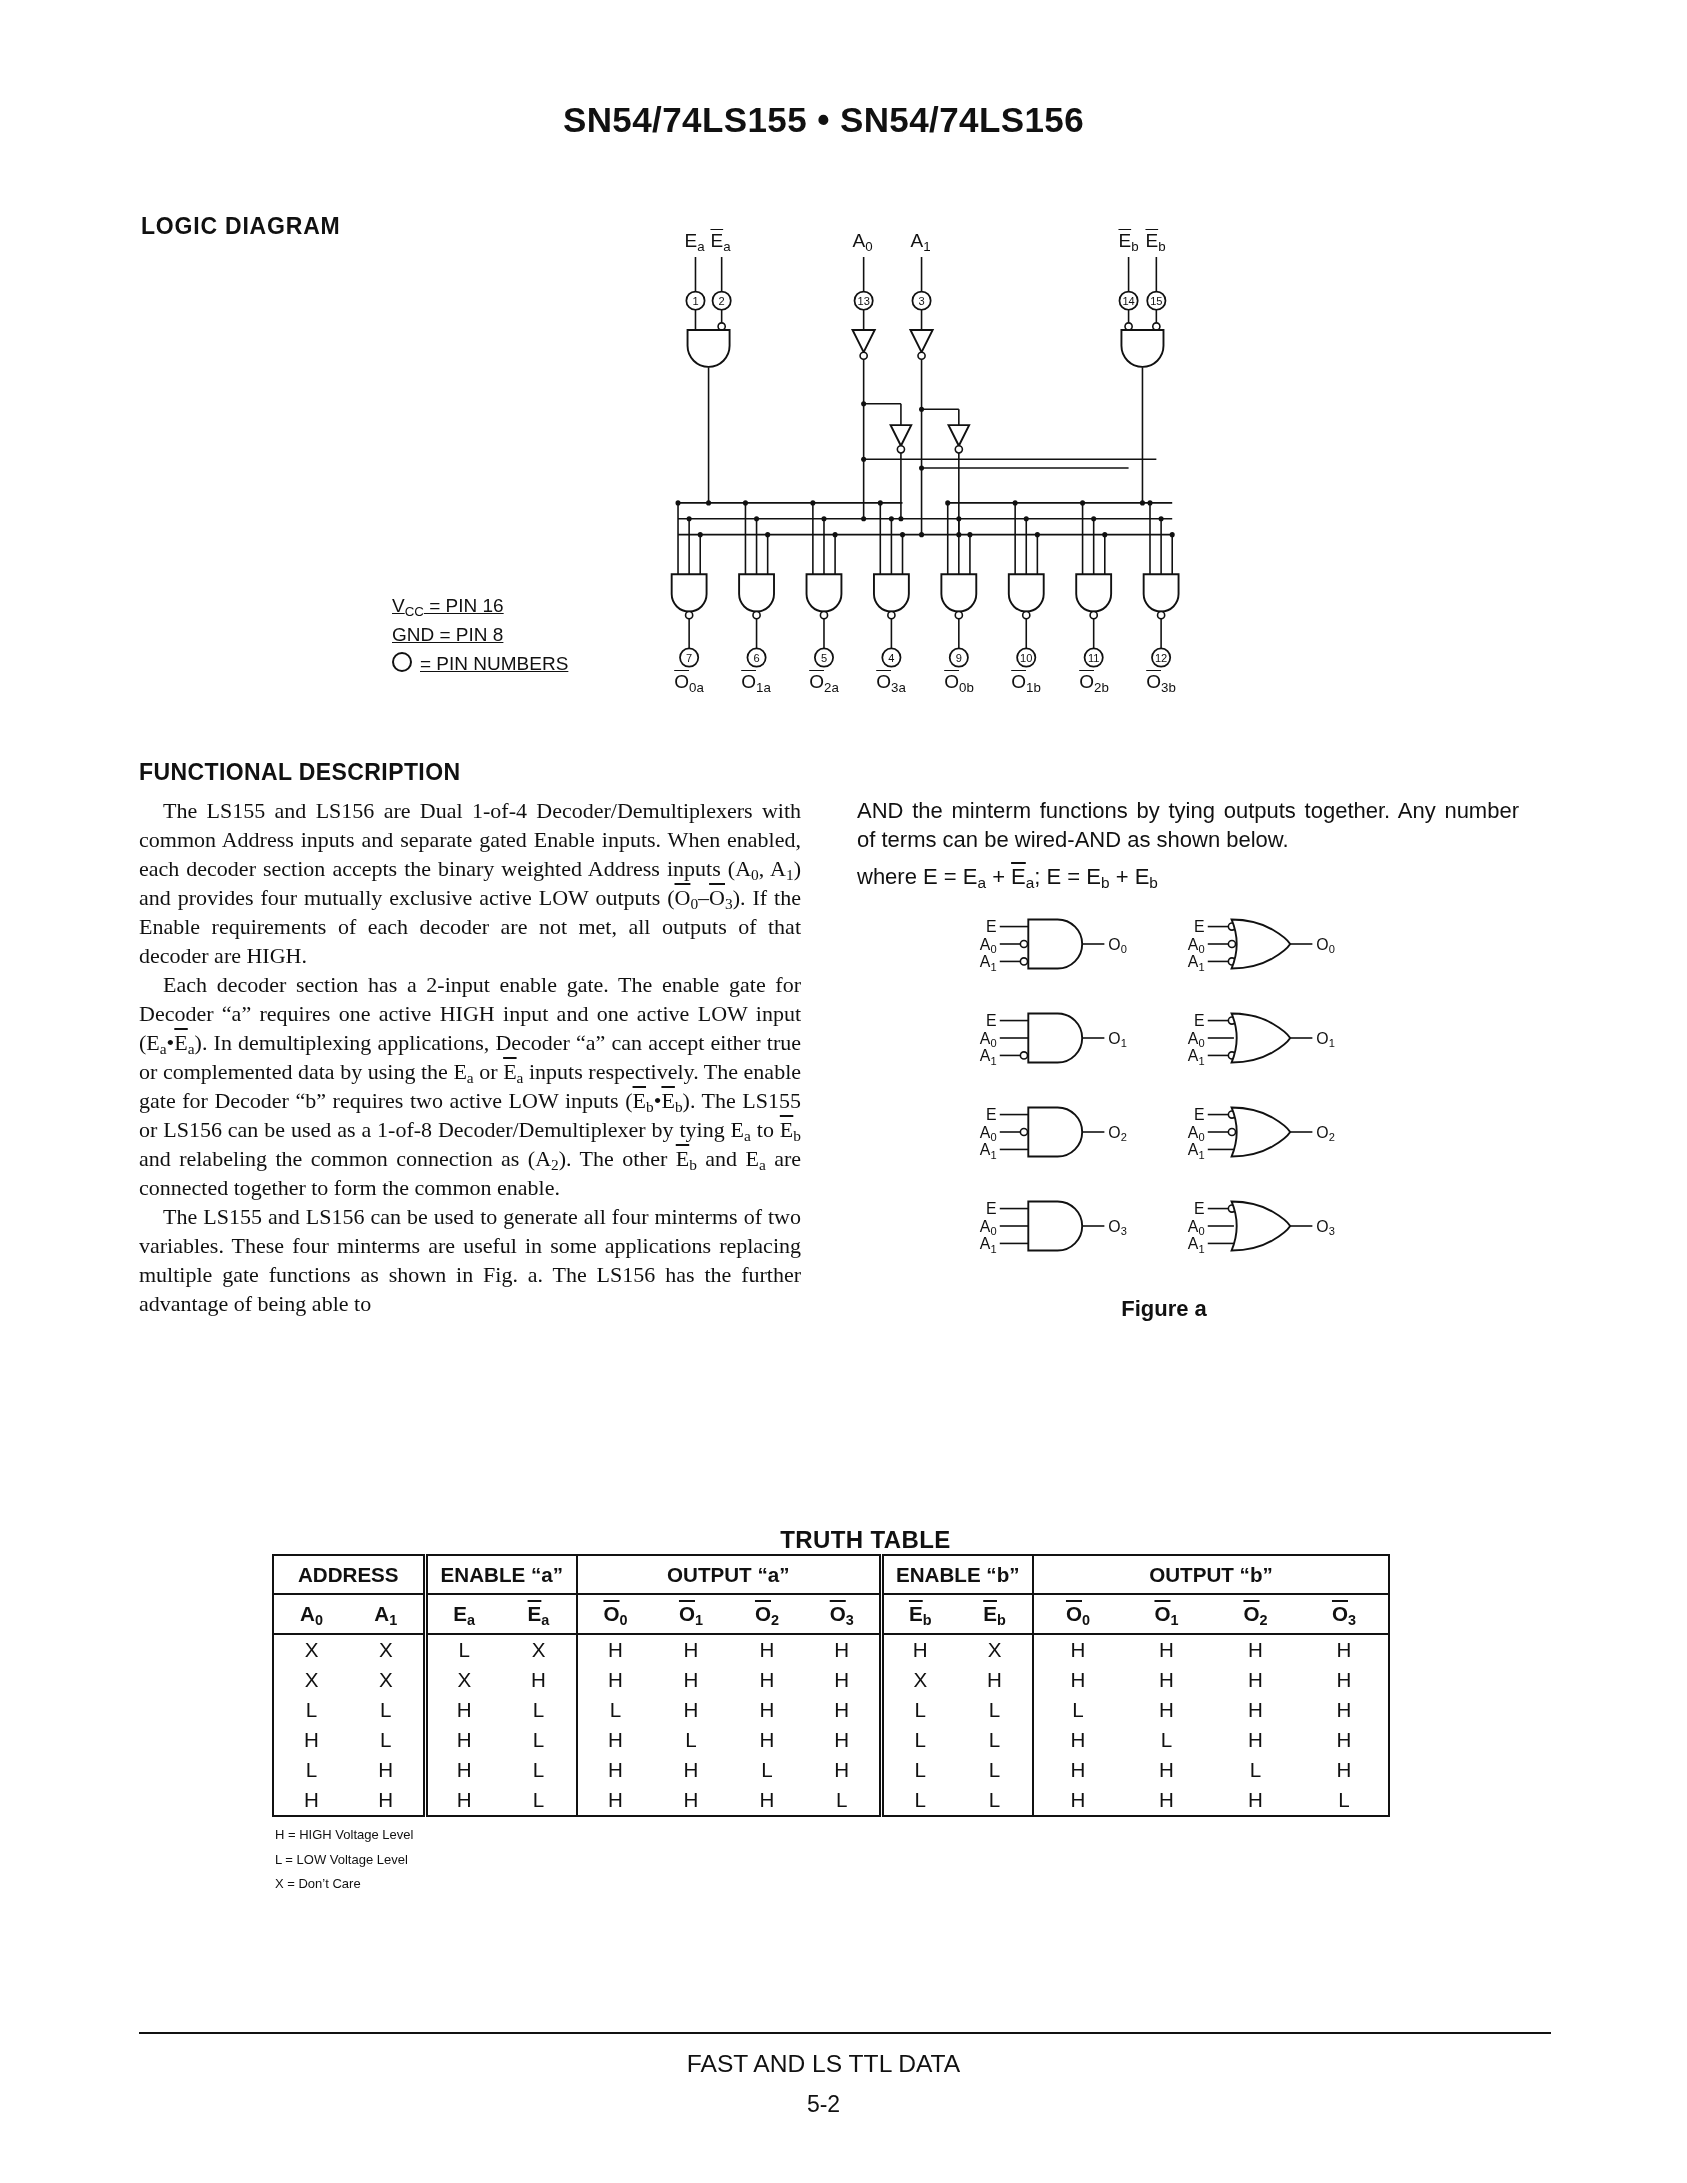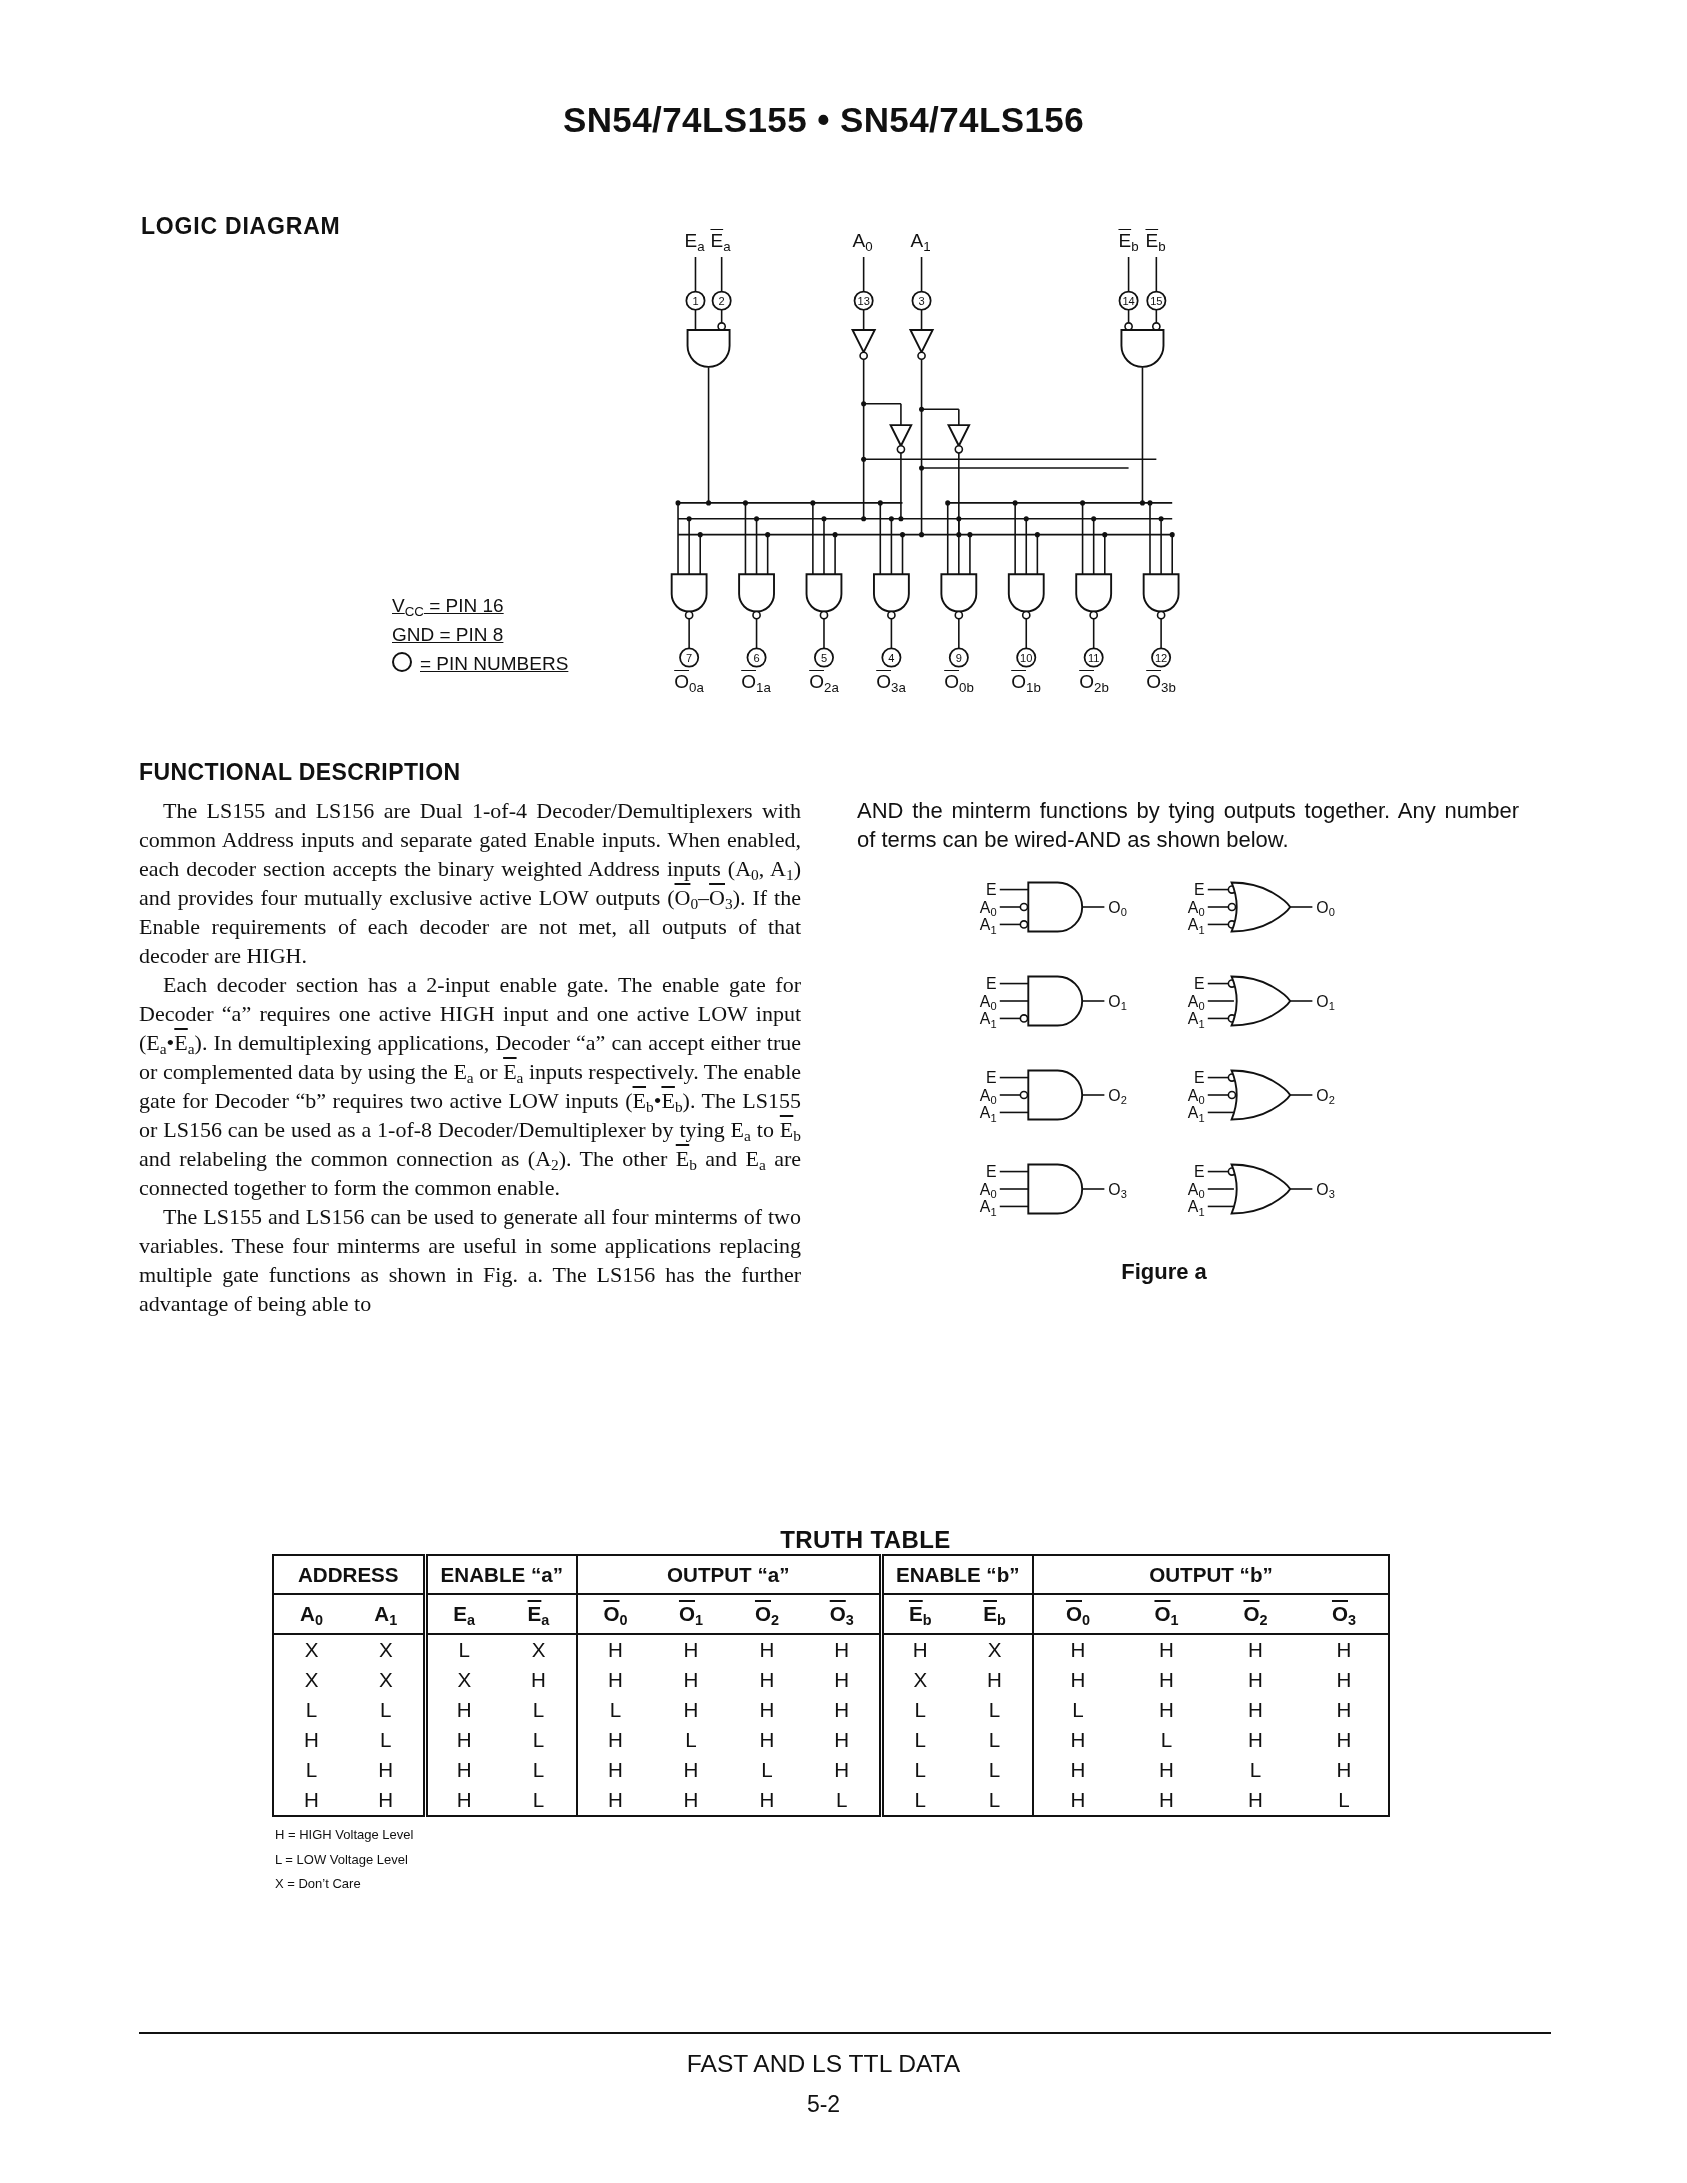--- a/index.html
+++ b/index.html
@@ -250,20 +250,21 @@
 <div class="abs col" id="col-left">
     <p class="para">The LS155 and LS156 are Dual 1-of-4 Decoder/Demultiplexers with common Address inputs and separate gated Enable inputs. When enabled, each decoder section accepts the binary weighted Address inputs (A<sub>0</sub>, A<sub>1</sub>) and provides four mutually exclusive active LOW outputs (<span class="ov">O</span><sub>0</sub>–<span class="ov">O</span><sub>3</sub>). If the Enable requirements of each decoder are not met, all outputs of that decoder are HIGH.</p>
     <p class="para">Each decoder section has a 2-input enable gate. The enable gate for Decoder “a” requires one active HIGH input and one active LOW input (E<sub>a</sub>•<span class="ov">E</span><sub>a</sub>). In demultiplexing applications, Decoder “a” can accept either true or complemented data by using the E<sub>a</sub> or <span class="ov">E</span><sub>a</sub> inputs respectively. The enable gate for Decoder “b” requires two active LOW inputs (<span class="ov">E</span><sub>b</sub>•<span class="ov">E</span><sub>b</sub>). The LS155 or LS156 can be used as a 1-of-8 Decoder/Demultiplexer by tying E<sub>a</sub> to <span class="ov">E</span><sub>b</sub> and relabeling the common connection as (A<sub>2</sub>). The other <span class="ov">E</span><sub>b</sub> and E<sub>a</sub> are connected together to form the common enable.</p>
     <p class="para">The LS155 and LS156 can be used to generate all four minterms of two variables. These four minterms are useful in some applications replacing multiple gate functions as shown in Fig. a. The LS156 has the further advantage of being able to</p>
   </div>
 
 <div class="abs col" id="col-right">
   <div id="right-paras">
       <p class="para noindent">AND the minterm functions by tying outputs together. Any number of terms can be wired-AND as shown below.</p>
     </div>
+  <div class="where">where E = E<sub>a</sub> + <span class="ov">E</span><sub>a</sub>; E = E<sub>b</sub> + E<sub>b</sub></div>
   <div id="fig-grid">
     <div class="fg-col" id="fg-left">
         <svg width="168" height="56" viewBox="0 0 212 70" style="font-size:27.5px">
           <text x="26" y="20" text-anchor="end" font-size="20"><tspan>E</tspan></text>
           <line x1="30" y1="13" x2="66" y2="13"></line>
           <text x="26" y="42" text-anchor="end" font-size="20"><tspan>A</tspan><tspan font-size="14" dy="5">0</tspan></text>
           <line x1="30" y1="35" x2="56" y2="35"></line>
           <circle cx="60.5" cy="35" r="4.5" class="bubble"></circle>
           <text x="26" y="64" text-anchor="end" font-size="20"><tspan>A</tspan><tspan font-size="14" dy="5">1</tspan></text>
           <line x1="30" y1="57" x2="56" y2="57"></line>

